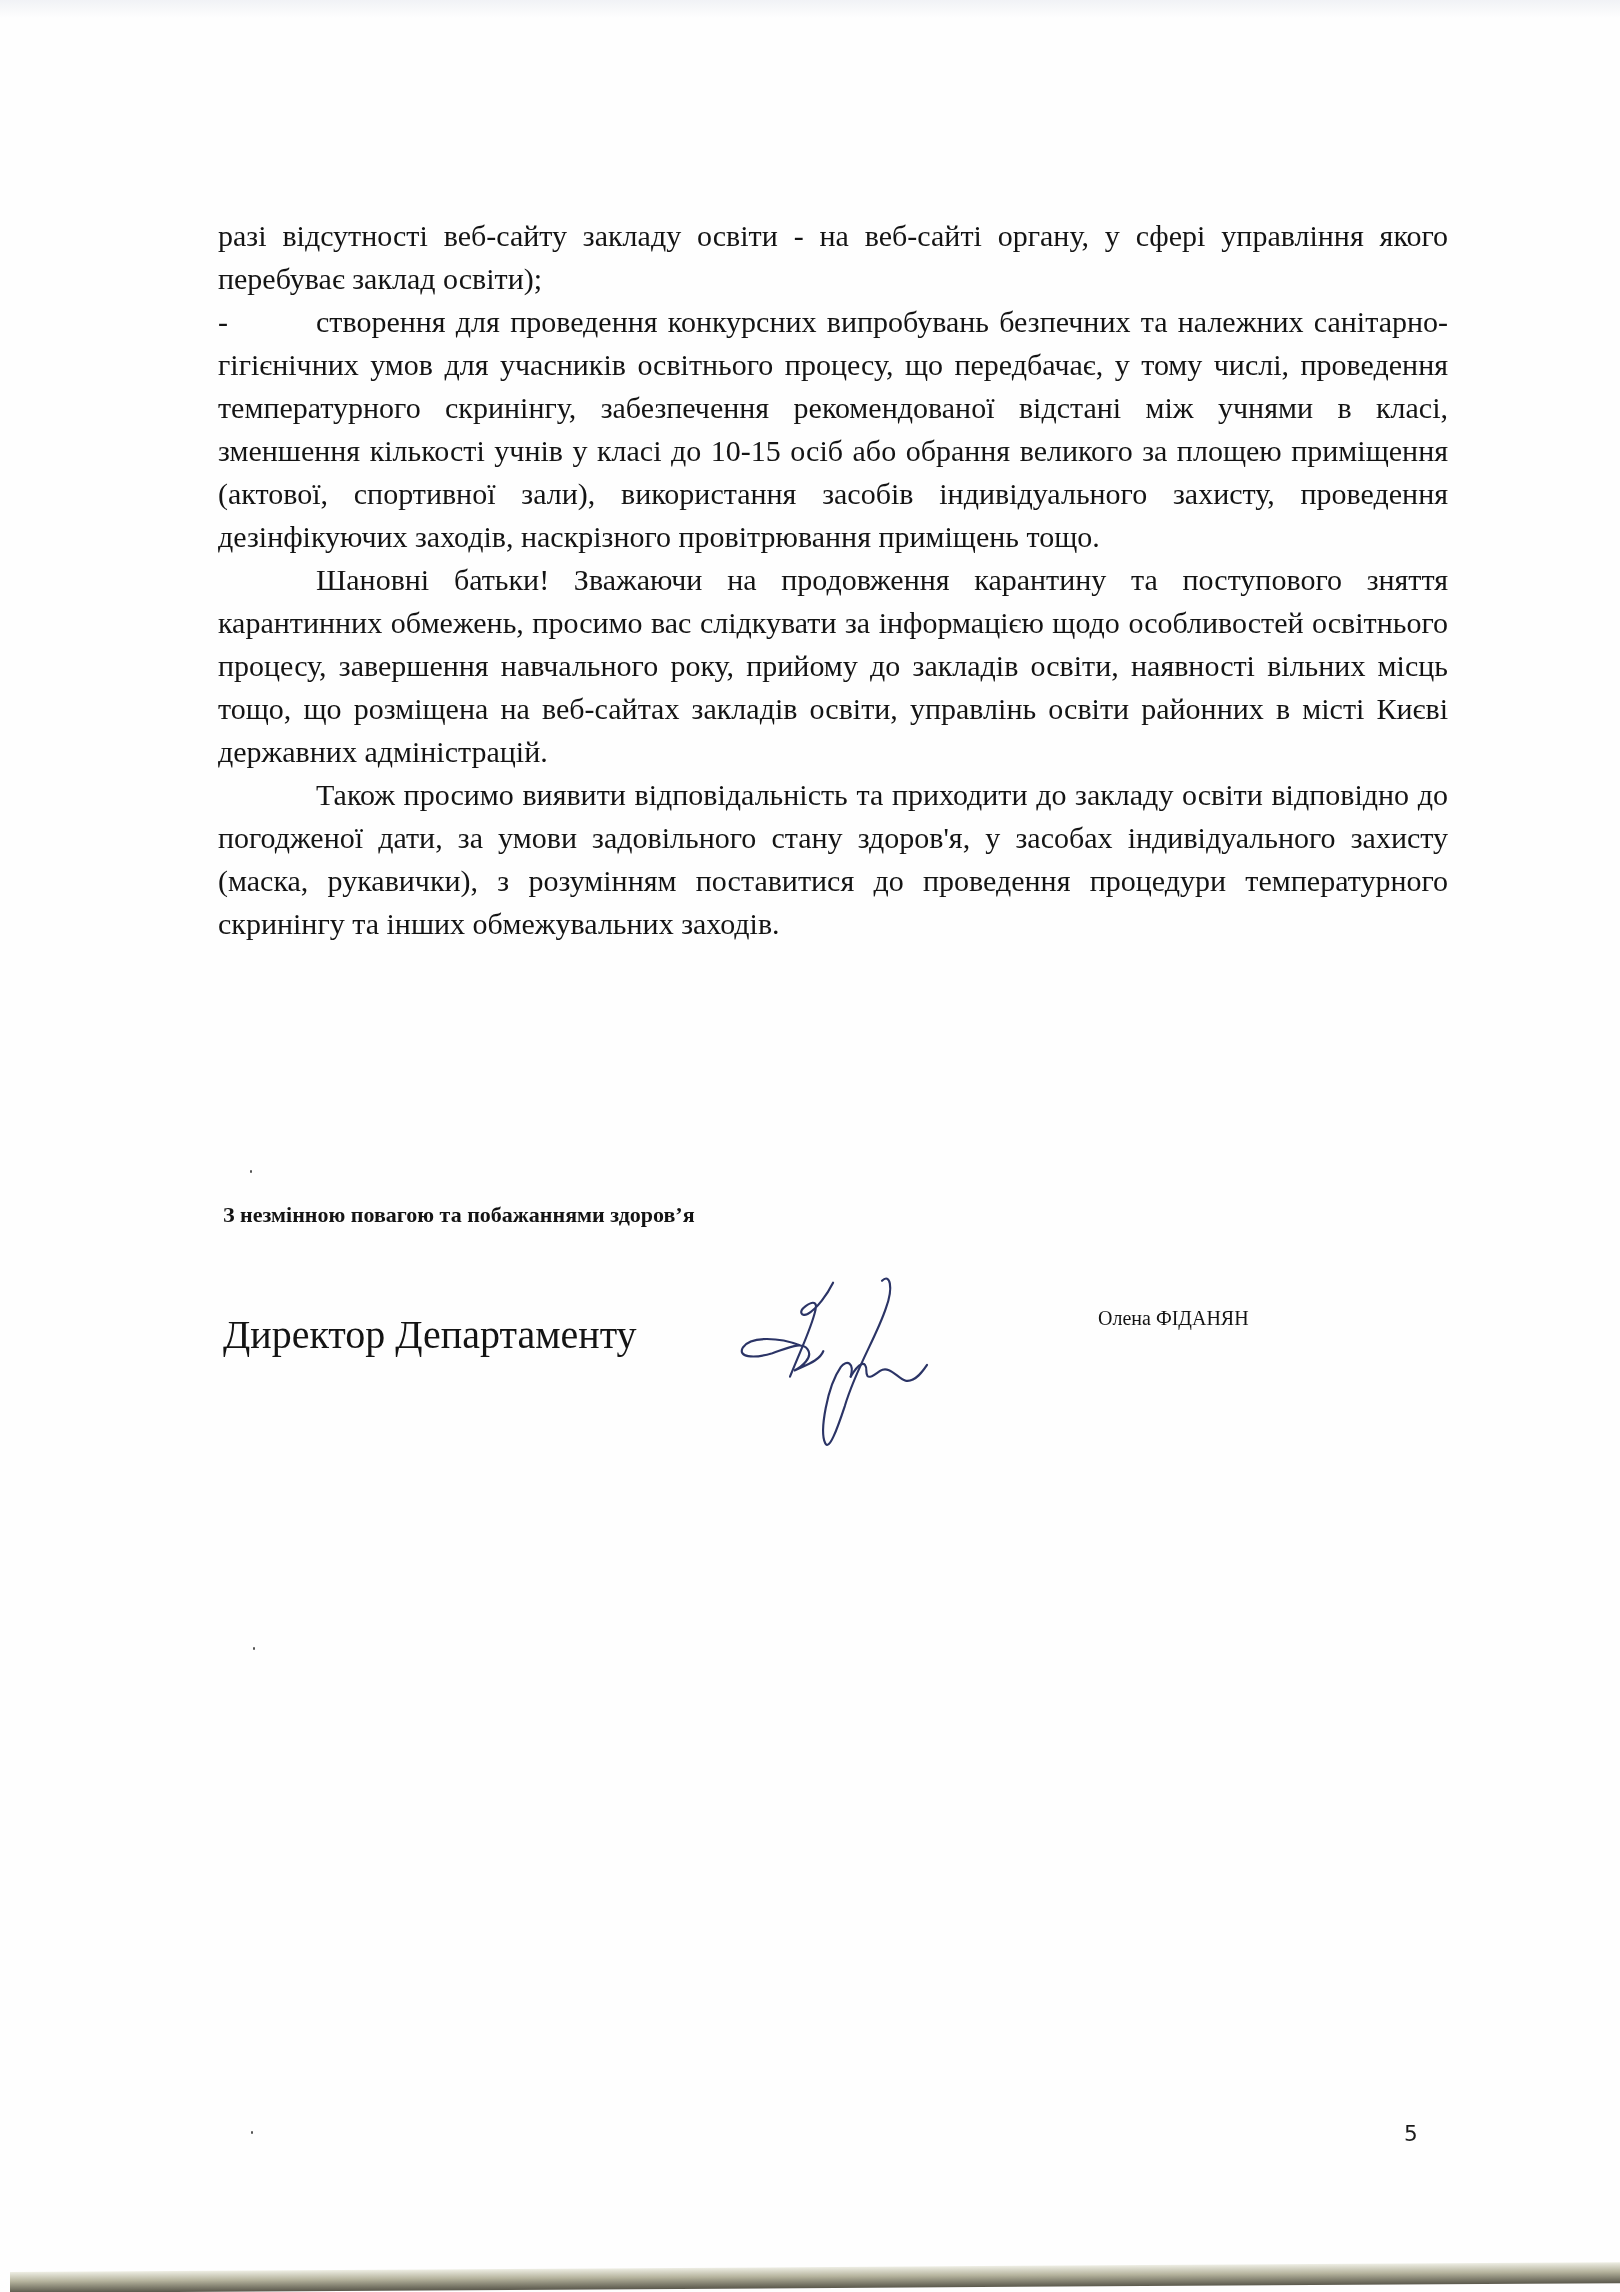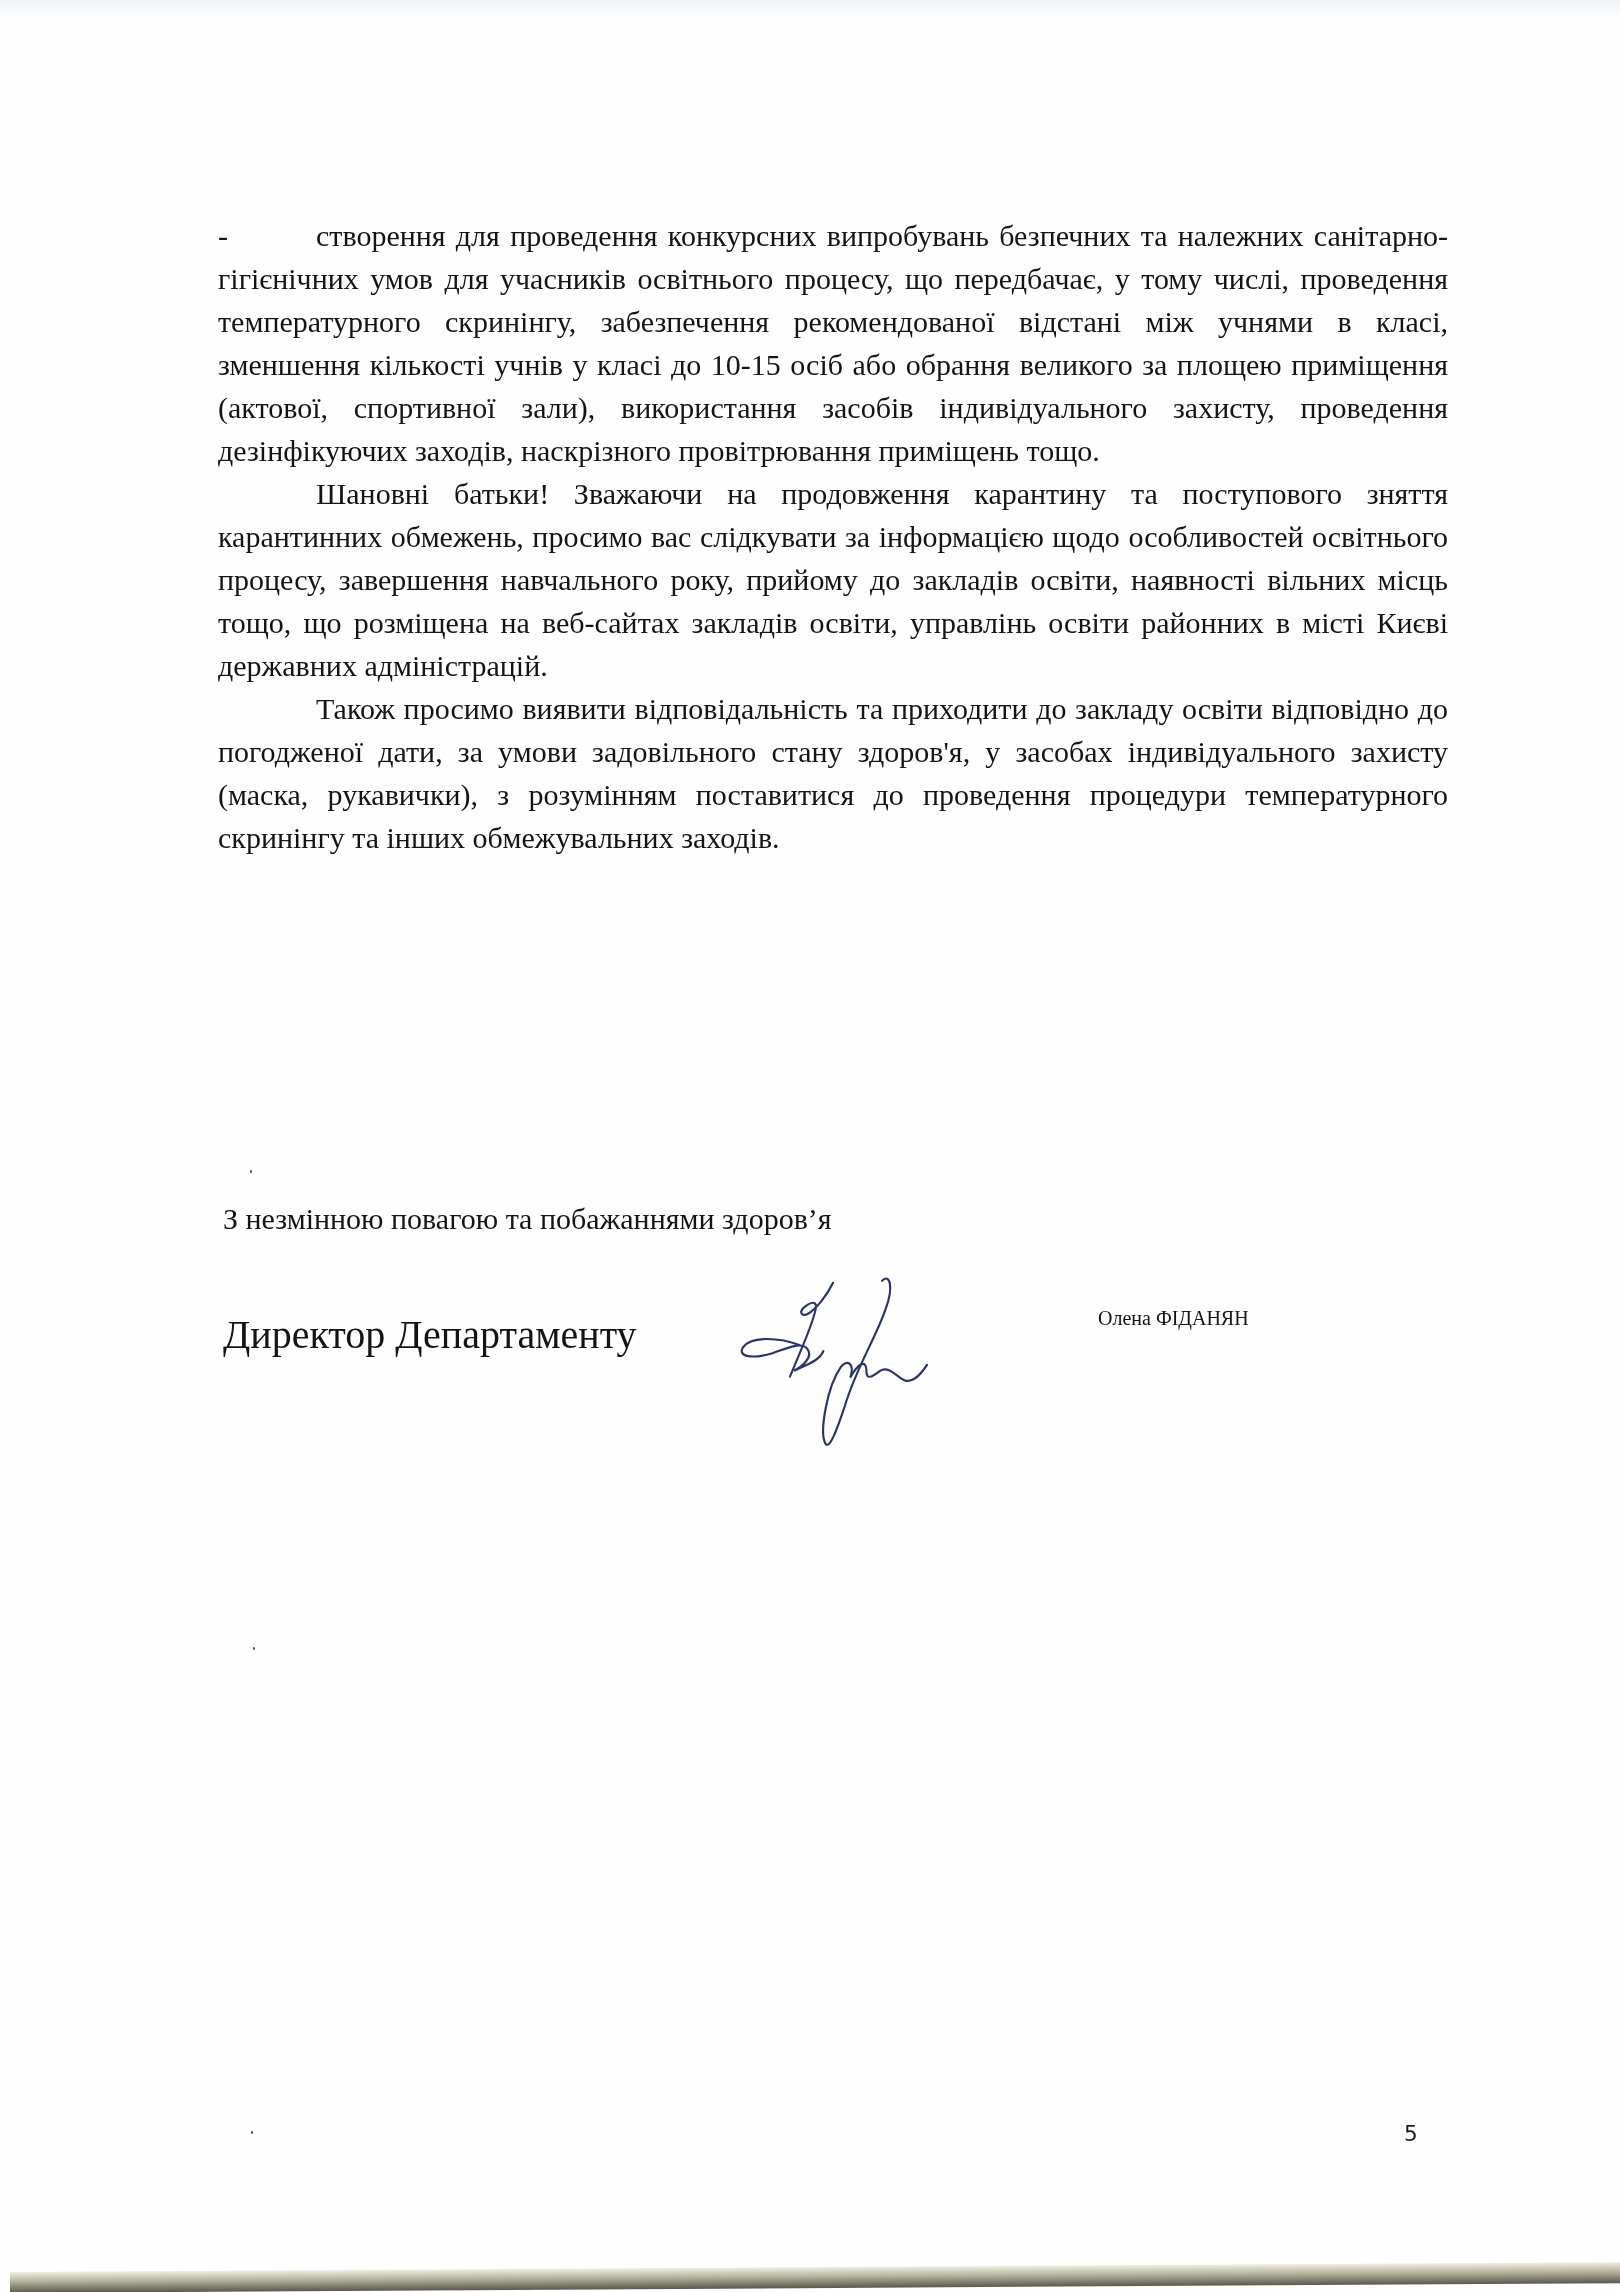--- a/index.html
+++ b/index.html
@@ -40,22 +40,23 @@
     margin: 0;
     text-align: justify;
     text-align-last: left;
   }
   .para.indent { text-indent: 98px; }
   .bullet-dash { display: inline-block; width: 98px; }
   .closing {
     position: absolute;
     left: 223px;
     top: 1202px;
-    font-size: 30px;
+    font-size: 22px;
     white-space: nowrap;
+    font-weight: bold;
   }
   .sig-title {
     position: absolute;
     left: 223px;
     top: 1311px;
     font-size: 40px;
     white-space: nowrap;
   }
   .sig-name {
     position: absolute;
@@ -86,20 +87,21 @@
     border-radius: 1px;
   }
 </style>
 </head>
 <body>
 
 <div class="page">
   <div class="scan-top"></div>
 
   <div class="body-text">
+    <p class="para">разі відсутності веб-сайту закладу освіти - на веб-сайті органу, у сфері управління якого перебуває заклад освіти);</p>
     <p class="para"><span class="bullet-dash">-</span><span>створення для проведення конкурсних випробувань безпечних та належних санітарно-гігієнічних умов для учасників освітнього процесу, що передбачає, у тому числі, проведення температурного скринінгу, забезпечення рекомендованої відстані між учнями в класі, зменшення кількості учнів у класі до 10-15 осіб або обрання великого за площею приміщення (актової, спортивної зали), використання засобів індивідуального захисту, проведення дезінфікуючих заходів, наскрізного провітрювання приміщень тощо.</span></p>
     <p class="para indent">Шановні батьки! Зважаючи на продовження карантину та поступового зняття карантинних обмежень, просимо вас слідкувати за інформацією щодо особливостей освітнього процесу, завершення навчального року, прийому до закладів освіти, наявності вільних місць тощо, що розміщена на веб-сайтах закладів освіти, управлінь освіти районних в місті Києві державних адміністрацій.</p>
     <p class="para indent">Також просимо виявити відповідальність та приходити до закладу освіти відповідно до погодженої дати, за умови задовільного стану здоров'я, у засобах індивідуального захисту (маска, рукавички), з розумінням поставитися до проведення процедури температурного скринінгу та інших обмежувальних заходів.</p>
   </div>
 
   <div class="closing">З незмінною повагою та побажаннями здоров’я</div>
 
   <div class="sig-title">Директор Департаменту</div>
 
   <svg class="signature" viewBox="0 0 210 190" fill="none">

